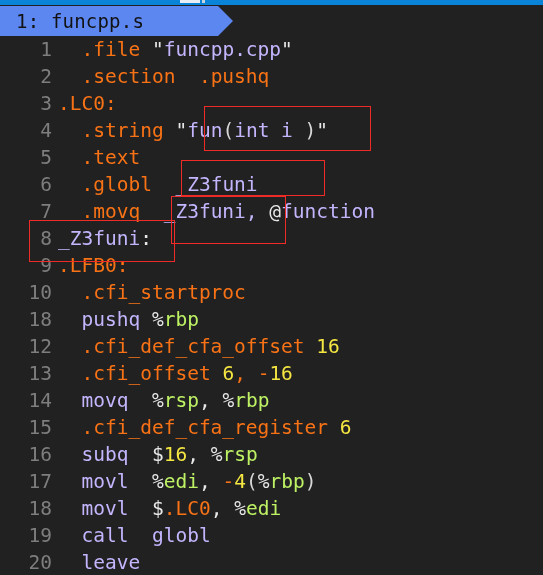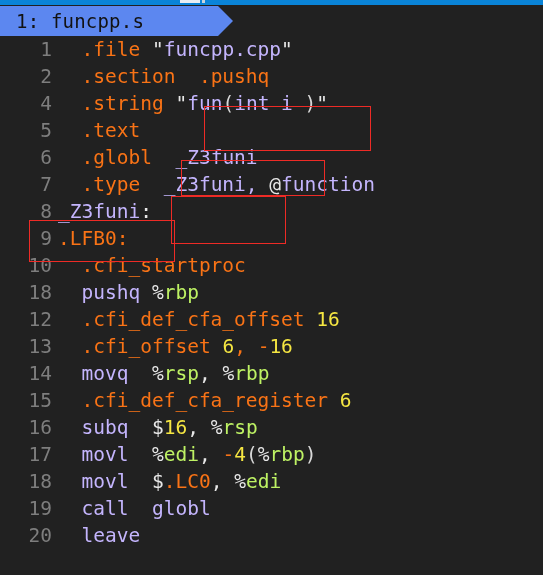--- a/index.html
+++ b/index.html
@@ -131,24 +131,25 @@
 
   <div id="tab-wrap">
     <div id="tab-body"></div>
     <div id="tab-arrow"></div>
     <div id="tab-label">1: funcpp.s</div>
   </div>
 
   <div id="code">
       <div class="code-line"><span class="ln">1</span><span class="ltext"><span class="plain">  </span><span class="dir">.file</span><span class="plain"> </span><span class="pun">"</span><span class="ins">funcpp.cpp</span><span class="pun">"</span></span></div>
       <div class="code-line"><span class="ln">2</span><span class="ltext"><span class="plain">  </span><span class="dir">.section</span><span class="plain">  </span><span class="dir">.pushq</span></span></div>
+      <div class="code-line"><span class="ln">3</span><span class="ltext"><span class="dir">.LC0</span><span class="dir">:</span></span></div>
       <div class="code-line"><span class="ln">4</span><span class="ltext"><span class="plain">  </span><span class="dir">.string</span><span class="plain"> </span><span class="pun">"</span><span class="ins">fun</span><span class="plain">(</span><span class="ins">int i </span><span class="plain">)</span><span class="pun">"</span></span></div>
       <div class="code-line"><span class="ln">5</span><span class="ltext"><span class="plain">  </span><span class="dir">.text</span></span></div>
       <div class="code-line"><span class="ln">6</span><span class="ltext"><span class="plain">  </span><span class="dir">.globl</span><span class="plain">  </span><span class="ins">_Z3funi</span></span></div>
-      <div class="code-line"><span class="ln">7</span><span class="ltext"><span class="plain">  </span><span class="dir">.type</span><span class="plain">  </span><span class="ins">_Z3funi</span><span class="ins">,</span><span class="plain"> </span><span class="pun">@</span><span class="ins">function</span></span></div>
+      <div class="code-line"><span class="ln">7</span><span class="ltext"><span class="plain">  </span><span class="dir">.movq</span><span class="plain">  </span><span class="ins">_Z3funi</span><span class="ins">,</span><span class="plain"> </span><span class="pun">@</span><span class="ins">function</span></span></div>
       <div class="code-line"><span class="ln">8</span><span class="ltext"><span class="ins">_Z3funi</span><span class="pun">:</span></span></div>
       <div class="code-line"><span class="ln">9</span><span class="ltext"><span class="dir">.LFB0</span><span class="dir">:</span></span></div>
       <div class="code-line"><span class="ln">10</span><span class="ltext"><span class="plain">  </span><span class="dir">.cfi_startproc</span></span></div>
       <div class="code-line"><span class="ln">18</span><span class="ltext"><span class="plain">  </span><span class="ins">pushq</span><span class="plain"> </span><span class="pun">%</span><span class="reg">rbp</span></span></div>
       <div class="code-line"><span class="ln">12</span><span class="ltext"><span class="plain">  </span><span class="dir">.cfi_def_cfa_offset</span><span class="plain"> </span><span class="num">16</span></span></div>
       <div class="code-line"><span class="ln">13</span><span class="ltext"><span class="plain">  </span><span class="dir">.cfi_offset</span><span class="plain"> </span><span class="num">6</span><span class="dir">,</span><span class="plain"> </span><span class="dir">-</span><span class="num">16</span></span></div>
       <div class="code-line"><span class="ln">14</span><span class="ltext"><span class="plain">  </span><span class="ins">movq</span><span class="plain">  </span><span class="pun">%</span><span class="reg">rsp</span><span class="pun">,</span><span class="plain"> </span><span class="pun">%</span><span class="reg">rbp</span></span></div>
       <div class="code-line"><span class="ln">15</span><span class="ltext"><span class="plain">  </span><span class="dir">.cfi_def_cfa_register</span><span class="plain"> </span><span class="num">6</span></span></div>
       <div class="code-line"><span class="ln">16</span><span class="ltext"><span class="plain">  </span><span class="ins">subq</span><span class="plain">  </span><span class="pun">$</span><span class="num">16</span><span class="pun">,</span><span class="plain"> </span><span class="pun">%</span><span class="reg">rsp</span></span></div>
       <div class="code-line"><span class="ln">17</span><span class="ltext"><span class="plain">  </span><span class="ins">movl</span><span class="plain">  </span><span class="pun">%</span><span class="reg">edi</span><span class="pun">,</span><span class="plain"> </span><span class="dir">-</span><span class="num">4</span><span class="plain">(</span><span class="pun">%</span><span class="reg">rbp</span><span class="plain">)</span></span></div>

